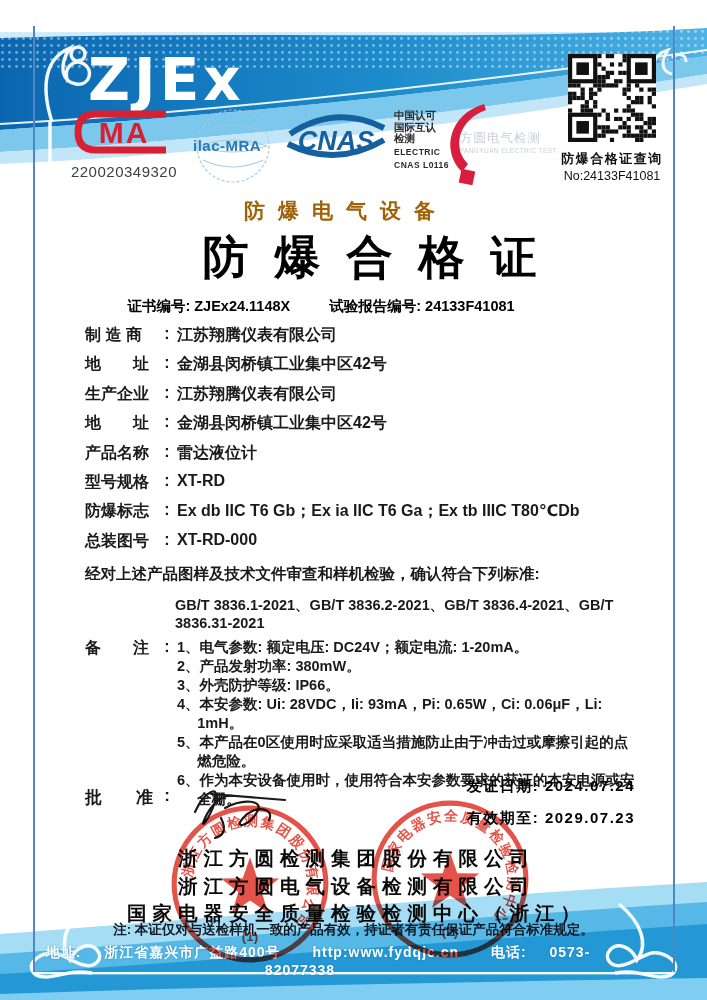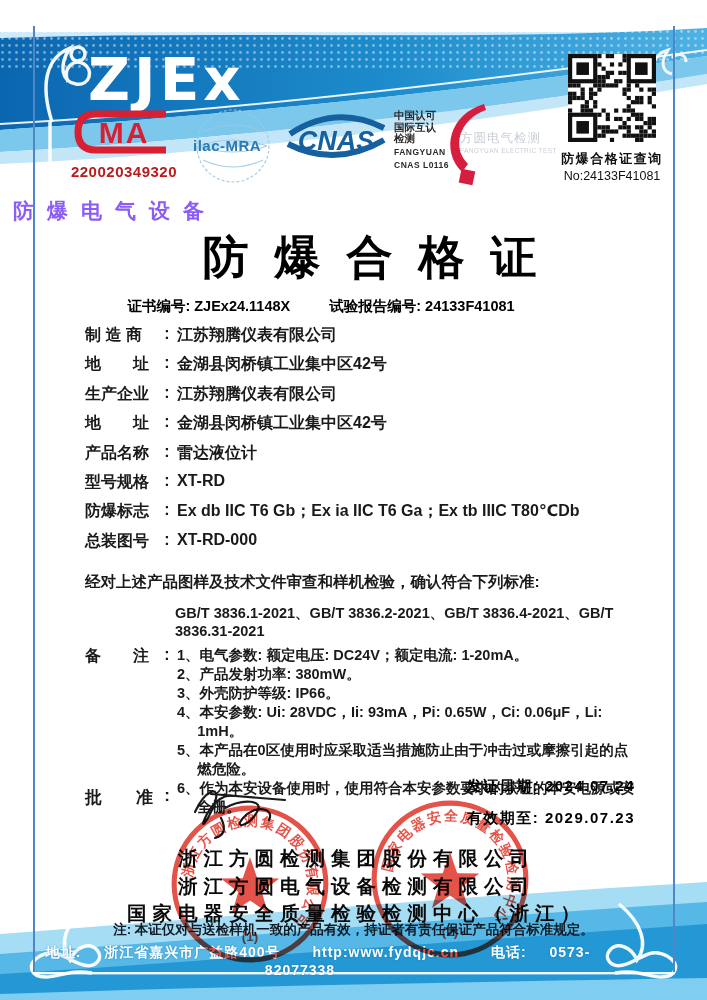--- a/index.html
+++ b/index.html
@@ -7,49 +7,49 @@
         overflow:hidden;font-family:"Liberation Sans","DejaVu Sans",sans-serif;color:#1a1a1a;}
   
   .vline{position:absolute;top:26px;bottom:28px;width:2px;background:#4f86c6;z-index:3;}
   .vline.left{left:33px}.vline.right{right:32px}
   
   .banner{position:absolute;left:0;top:22px;width:707px;height:178px;z-index:1;}
   .zjex{position:absolute;left:88px;top:46px;z-index:2;color:#fff;font-size:58px;font-weight:800;
         letter-spacing:4px;font-family:"DejaVu Sans","Liberation Sans",sans-serif;}
   
   .cma-block{position:absolute;left:68px;top:106px;width:112px;text-align:center;z-index:2;}
-  .cma-number{color:#b91c1c;font-weight:700;font-size:15px;letter-spacing:.5px;margin-top:1px;}
+  .cma-number{color:#404040;font-weight:400;font-size:15px;letter-spacing:.5px;margin-top:1px;}
   .ilac-block{position:absolute;left:193px;top:104px;width:80px;height:84px;z-index:2;}
   .ilac-label{position:absolute;left:0;top:33px;width:80px;text-align:left;color:#2a7ab5;
               font-size:15px;font-weight:700;letter-spacing:.5px;}
   .cnas-block{position:absolute;left:282px;top:112px;z-index:2;}
   .cnas-acc{position:absolute;left:394px;top:110px;z-index:2;line-height:11.5px;color:#2b2b2b;}
   .cnas-acc .cn{font-size:10.5px;font-weight:700;}
   .cnas-acc .en{font-size:8.5px;font-weight:700;letter-spacing:.5px;margin-top:2px;}
   .fy-logo{position:absolute;left:428px;top:98px;z-index:2;}
   .fy-mark{position:absolute;left:460px;top:130px;z-index:2;color:#c9ced6;}
   .fy-mark .cn{font-size:12.5px;letter-spacing:1px;}
   .fy-mark .en{font-size:6.5px;letter-spacing:.4px;}
   .qr-block{position:absolute;left:556px;top:54px;width:112px;text-align:center;z-index:2;}
   .qr-caption{font-size:13px;font-weight:700;letter-spacing:1.5px;margin-top:4px;color:#111;}
   .qr-number{font-size:12.5px;color:#111;margin-top:1px;}
   
-  .subtitle{position:absolute;left:0;top:197px;width:679px;font-size:21px;
-            font-weight:800;letter-spacing:13px;text-indent:13px;color:#8b5cf6;}
+  .subtitle{position:absolute;left:0;top:197px;width:679px;text-align:center;font-size:21px;
+            font-weight:800;letter-spacing:13px;text-indent:13px;color:#a16207;}
   .main-title{position:absolute;left:0;top:227px;width:707px;text-align:center;font-size:46px;
             font-weight:900;letter-spacing:26px;text-indent:26px;color:#000;margin-left:16px;}
   .cert-line{position:absolute;left:0;top:297px;width:642px;display:flex;justify-content:center;
             gap:39px;font-size:14.5px;font-weight:700;color:#000;text-align:right;}
   
   .body-text{position:absolute;left:85px;top:325px;width:552px;z-index:2;}
   .frow{display:flex;align-items:flex-start;height:29.4px;font-size:16px;font-weight:600;}
   .flabel{width:72px;white-space:pre;}
   .fcolon{width:20px;text-align:center;}
   .fvalue{flex:1;}
-  .statement{font-size:15.5px;font-weight:600;margin-top:12px;}
+  .statement{font-size:15.5px;font-weight:600;margin-top:4px;}
   .standards{font-size:14.5px;font-weight:600;padding-left:90px;margin-top:11px;}
   .remark{display:flex;margin-top:7px;}
   .rlabel{width:72px;white-space:pre;font-size:16px;font-weight:600;}
   .rcolon{width:20px;text-align:center;font-size:16px;font-weight:600;}
   .rnotes{flex:1;font-size:14.5px;font-weight:600;line-height:19px;}
   .rnotes div{padding-left:1.4em;text-indent:-1.4em;}
   
   .approve{position:absolute;left:85px;top:778px;display:flex;align-items:flex-start;z-index:2;}
   .alabel{width:72px;white-space:pre;font-size:17px;font-weight:700;padding-top:8px;}
   .acolon{width:20px;text-align:center;font-size:17px;font-weight:700;padding-top:8px;}
@@ -137,21 +137,21 @@
     <svg width="108" height="52" viewBox="0 0 108 52">
       <path d="M8,22 Q54,-8 102,16" fill="none" stroke="#15609f" stroke-width="6"></path>
       <path d="M6,32 Q54,56 102,28" fill="none" stroke="#15609f" stroke-width="6"></path>
       <text x="54" y="38" text-anchor="middle" font-size="27" font-weight="bold" font-style="italic" fill="#15609f" font-family="Liberation Sans, sans-serif">CNAS</text>
     </svg>
   </div>
   <div class="cnas-acc">
     <div class="cn">中国认可</div>
     <div class="cn">国际互认</div>
     <div class="cn">检测</div>
-    <div class="en">FANGYUAN</div>
+    <div class="en">ELECTRIC</div>
     <div class="en">CNAS L0116</div>
   </div>
 
   <div class="fy-logo">
     <svg width="72" height="98" viewBox="0 0 72 98">
       <path d="M56,6 C22,16 12,52 34,74 L40,66 C24,50 30,22 58,12 Z" fill="#d81e3f"></path>
       <rect x="32" y="72" width="14" height="14" transform="rotate(12 39 79)" fill="#d81e3f"></rect>
     </svg>
   </div>
   <div class="fy-mark">

